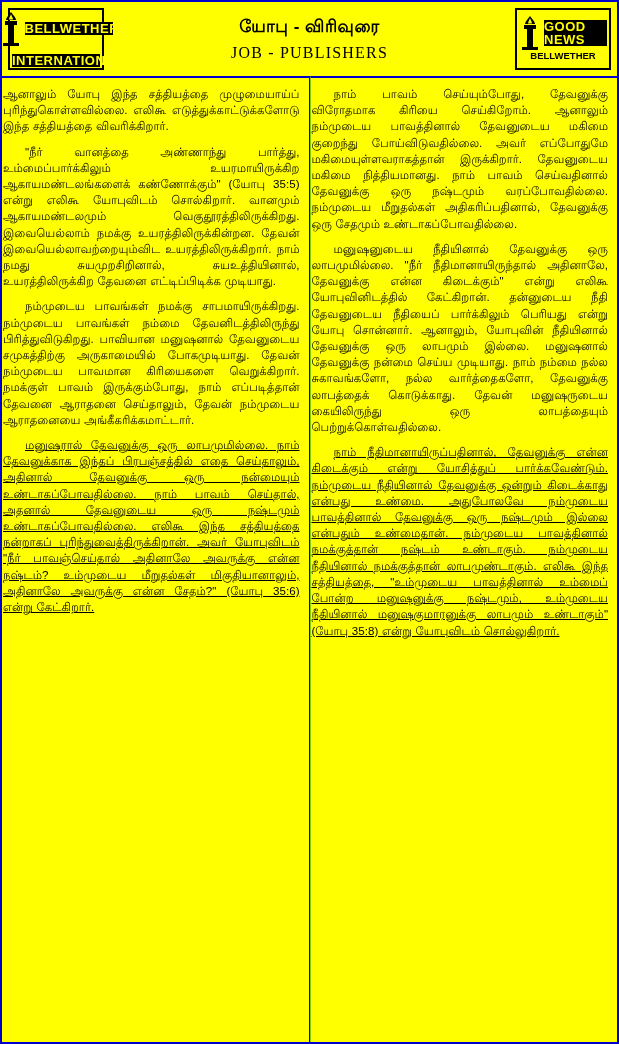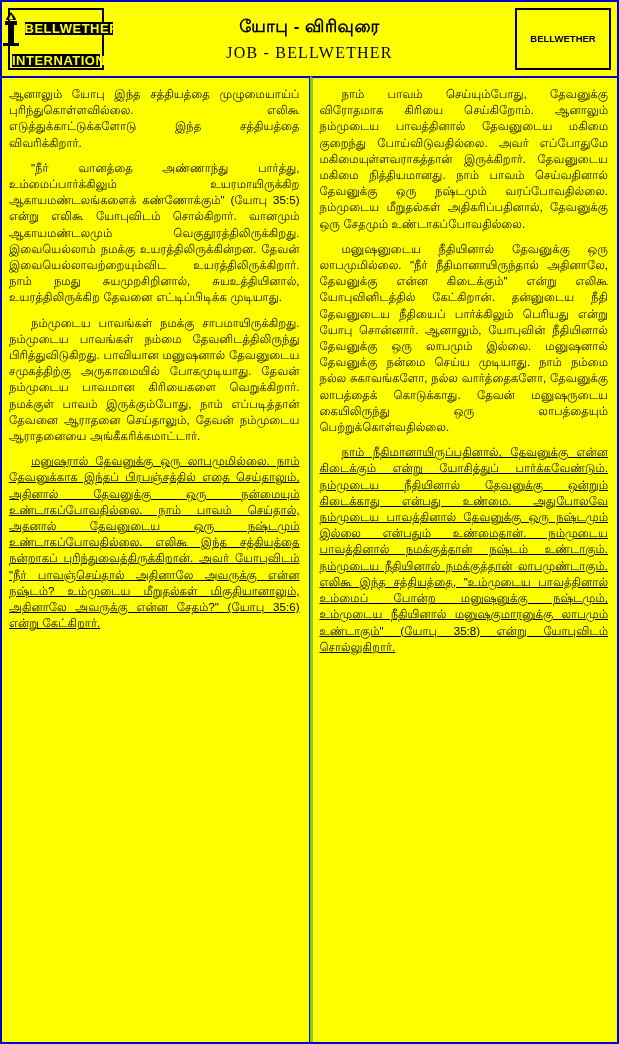--- a/index.html
+++ b/index.html
@@ -105,29 +105,29 @@
   
   .body-area {
     position: relative;
     height: 964px;
     display: flex;
     box-sizing: border-box;
   }
   .column {
     box-sizing: border-box;
     width: 50%;
-    padding: 8px 9px 6px 7px;
+    padding: 8px 9px 6px 1px;
     border-top: 2px solid #0000cc;
     margin-top: -2px;
   }
   .column.left {
     border-right: 1px solid #0000cc;
   }
   .column.right {
-    border-left: 3px solid #84cc16;
+    border-left: 1px solid #84cc16;
   }
   .para {
     font-family: "Liberation Sans", sans-serif;
     font-size: 11.6px;
     line-height: 16.2px;
     color: #000000;
     text-align: justify;
     text-justify: inter-word;
     margin: 0 0 9px 0;
     word-spacing: 0.4px;
@@ -156,24 +156,34 @@
           <path d="M11 2 C10 5 9 6 9 7.5 L13 7.5 C13 6 12 5 11 2 Z" fill="#ffff00"></path>
           <rect x="3" y="31" width="16" height="3" fill="#000"></rect>
         </svg>
         <span class="logo-bar">BELLWETHER</span>
       </div>
       <span class="logo-bar second">INTERNATIONAL</span>
     </div>
 
     <div class="title-block">
       <div class="title-ta">யோபு - விரிவுரை</div>
-      <div class="title-en">JOB  -  BELLWETHER</div>
+      <div class="title-en">JOB  -  PUBLISHERS</div>
     </div>
 
     <div class="logo-box right">
+      <div class="logo-row">
+        <svg class="emblem" viewBox="0 0 22 34">
+          <rect x="8" y="12" width="6" height="20" fill="#000"></rect>
+          <rect x="5" y="9" width="12" height="4" fill="#000"></rect>
+          <path d="M11 0 C8 4 6 6 6 8 L16 8 C16 6 14 4 11 0 Z" fill="#000"></path>
+          <path d="M11 2 C10 5 9 6 9 7.5 L13 7.5 C13 6 12 5 11 2 Z" fill="#ffff00"></path>
+          <rect x="3" y="31" width="16" height="3" fill="#000"></rect>
+        </svg>
+        <span class="logo-bar">GOOD NEWS</span>
+      </div>
       <span class="logo-name-plain">BELLWETHER</span>
     </div>
 
   </div>
 
   <div class="body-area">
 
     <div class="column left">
       <p class="para">ஆனாலும் யோபு இந்த சத்தியத்தை முழுமையாய்ப் புரிந்துகொள்ளவில்லை. எலிகூ எடுத்துக்காட்டுக்களோடு இந்த சத்தியத்தை விவரிக்கிறார்.</p>
       <p class="para indent">"நீர் வானத்தை அண்ணாந்து பார்த்து, உம்மைப்பார்க்கிலும் உயரமாயிருக்கிற ஆகாயமண்டலங்களைக் கண்ணோக்கும்" (யோபு 35:5) என்று எலிகூ யோபுவிடம் சொல்கிறார். வானமும் ஆகாயமண்டலமும் வெகுதூரத்திலிருக்கிறது. இவையெல்லாம் நமக்கு உயரத்திலிருக்கின்றன. தேவன் இவையெல்லாவற்றையும்விட உயரத்திலிருக்கிறார். நாம் நமது சுயமுறசிறினால், சுயஉத்தியினால், உயரத்திலிருக்கிற தேவனை எட்டிப்பிடிக்க முடியாது.</p>

